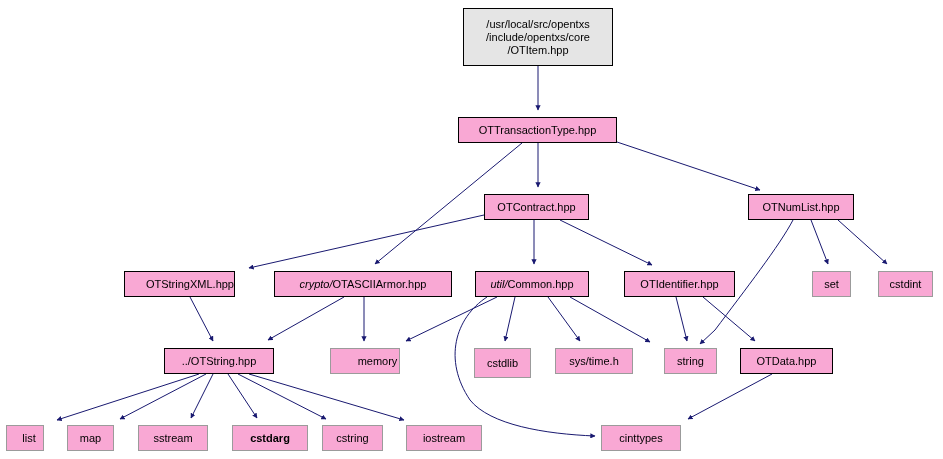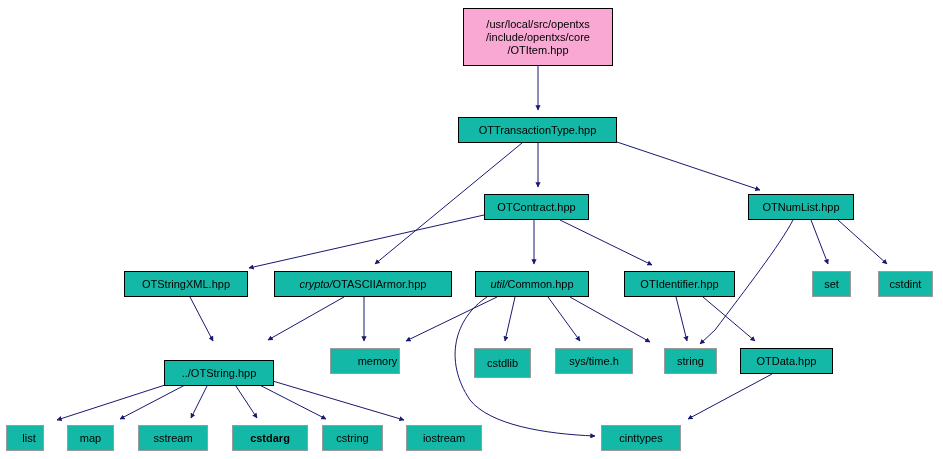--- a/index.html
+++ b/index.html
@@ -14,26 +14,26 @@
   .node{
     position:absolute;
     box-sizing:border-box;
     display:flex;
     align-items:center;
     justify-content:center;
     text-align:center;
     font-size:11px;
     line-height:13px;
     color:#000000;
-    background:#14b8a6;
+    background:#f9a8d4;
     border:1px solid #000000;
     white-space:pre;
     letter-spacing:0px;
   }
-  .node.root{background:#f9a8d4;border:1px solid #000000;}
+  .node.root{background:#e5e5e5;border:1px solid #000000;}
   .node.sys{border:1px solid #9b9b9b;text-align:center;}
   .node.local{border:1px solid #000000;}
   .node .lbl{display:block;}
   .node .ital{font-style:italic;}
 </style>
 </head>
 <body>
 
 <div id="canvas">
   <svg id="edges" viewBox="0 0 943 459" xmlns="http://www.w3.org/2000/svg">
@@ -72,27 +72,27 @@
         <path d="M772,374 L688,419" fill="none" stroke="#191970" stroke-width="1" marker-end="url(#arrow)"></path>
       </g>
   </svg>
   <div id="node-layer">
       <div class="node root" style="left: 463px; top: 8px; width: 150px; height: 58px;"><span class="lbl">/usr/local/src/opentxs
 /include/opentxs/core
 /OTItem.hpp</span></div>
       <div class="node local" style="left: 458px; top: 117px; width: 159px; height: 26px;"><span class="lbl">OTTransactionType.hpp</span></div>
       <div class="node local" style="left: 484px; top: 194px; width: 105px; height: 26px; text-align: right;"><span class="lbl">OTContract.hpp</span></div>
       <div class="node local" style="left: 748px; top: 194px; width: 106px; height: 26px;"><span class="lbl">OTNumList.hpp</span></div>
-      <div class="node local" style="left: 124px; top: 271px; width: 124px; height: 26px;"><span class="lbl">OTStringXML.hpp</span></div>
+      <div class="node local" style="left: 124px; top: 271px; width: 111px; height: 26px; justify-content: flex-end;"><span class="lbl">OTStringXML.hpp</span></div>
       <div class="node local" style="left: 274px; top: 271px; width: 178px; height: 26px;"><span class="lbl"><i class="ital">crypto/</i>OTASCIIArmor.hpp</span></div>
       <div class="node local" style="left: 475px; top: 271px; width: 114px; height: 26px;"><span class="lbl"><i class="ital">util/</i>Common.hpp</span></div>
       <div class="node local" style="left: 624px; top: 271px; width: 111px; height: 26px; align-items: center;"><span class="lbl">OTIdentifier.hpp</span></div>
       <div class="node sys" style="left: 812px; top: 271px; width: 39px; height: 26px;"><span class="lbl">set</span></div>
       <div class="node sys" style="left: 878px; top: 271px; width: 55px; height: 26px;"><span class="lbl">cstdint</span></div>
-      <div class="node local" style="left: 164px; top: 348px; width: 110px; height: 26px; margin-top: 12px;"><span class="lbl">../OTString.hpp</span></div>
+      <div class="node local" style="left: 164px; top: 348px; width: 110px; height: 26px;"><span class="lbl">../OTString.hpp</span></div>
       <div class="node sys" style="left: 330px; top: 348px; width: 70px; height: 26px; padding-left: 25px;"><span class="lbl">memory</span></div>
       <div class="node sys" style="left: 474px; top: 348px; width: 57px; height: 30px;"><span class="lbl">cstdlib</span></div>
       <div class="node sys" style="left: 555px; top: 348px; width: 78px; height: 26px;"><span class="lbl">sys/time.h</span></div>
       <div class="node sys" style="left: 664px; top: 348px; width: 53px; height: 26px;"><span class="lbl">string</span></div>
       <div class="node local" style="left: 740px; top: 348px; width: 93px; height: 26px;"><span class="lbl">OTData.hpp</span></div>
       <div class="node sys" style="left: 6px; top: 425px; width: 38px; height: 26px; padding-left: 8px;"><span class="lbl">list</span></div>
       <div class="node sys" style="left: 67px; top: 425px; width: 47px; height: 26px;"><span class="lbl">map</span></div>
       <div class="node sys" style="left: 138px; top: 425px; width: 70px; height: 26px;"><span class="lbl">sstream</span></div>
       <div class="node sys" style="left: 232px; top: 425px; width: 76px; height: 26px; font-weight: bold;"><span class="lbl">cstdarg</span></div>
       <div class="node sys" style="left: 322px; top: 425px; width: 61px; height: 26px;"><span class="lbl">cstring</span></div>

